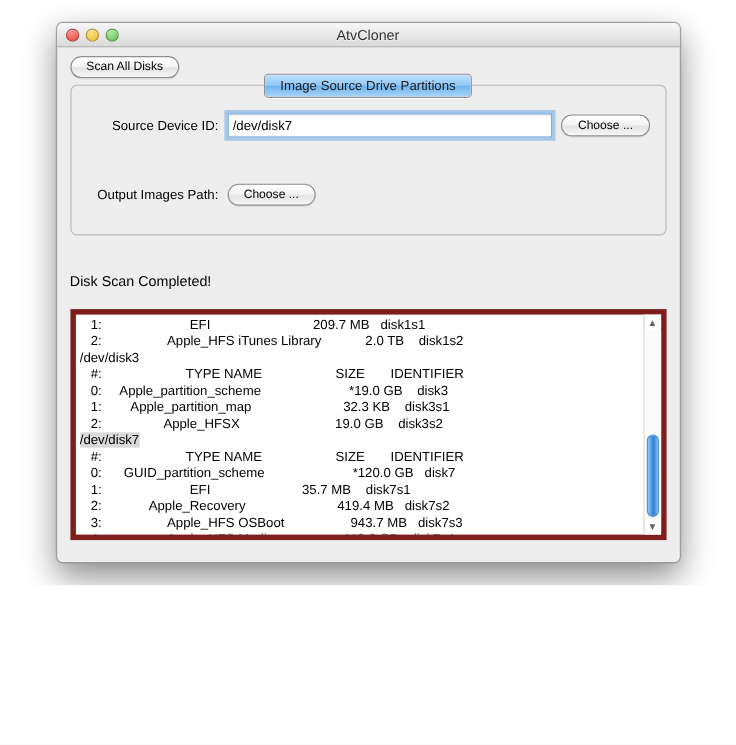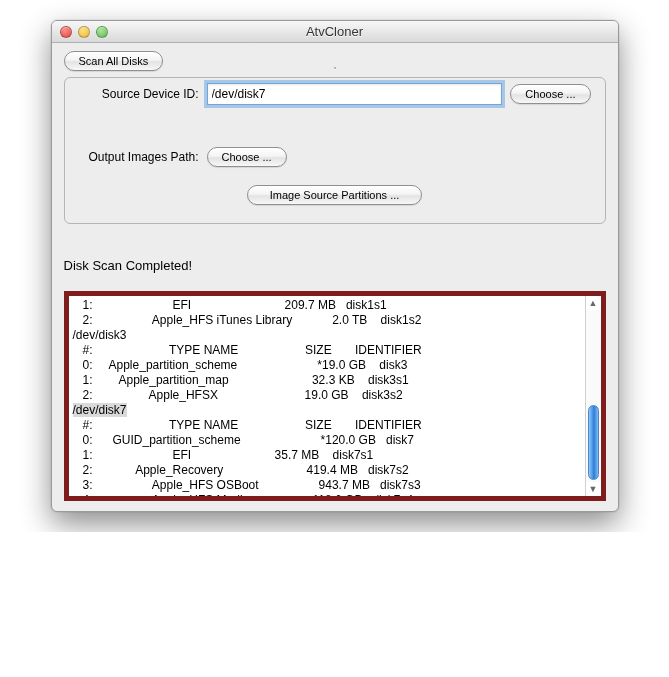--- a/index.html
+++ b/index.html
@@ -41,21 +41,21 @@
   .tl.close { background: radial-gradient(circle at 40% 35%, #ff8e86, #e0443e); }
   .tl.min   { background: radial-gradient(circle at 40% 35%, #ffe27a, #e6b43a); }
   .tl.zoom  { background: radial-gradient(circle at 40% 35%, #a8e69a, #5fb84e); }
   .title {
     position: absolute; left: 0; right: 0; text-align: center;
     font-size: 13px; color: #333;
     text-shadow: 0 1px 0 rgba(255,255,255,0.8);
     pointer-events: none;
   }
   .body {
-    padding: 8px 12px 10px 12px;
+    padding: 8px 12px 20px 12px;
   }
   .aqua-btn {
     display: inline-flex;
     align-items: center;
     justify-content: center;
     height: 20px;
     padding: 0 14px;
     font-size: 11px;
     color: #000;
     background: linear-gradient(to bottom, #ffffff 0%, #f4f4f4 45%, #e3e3e3 55%, #f7f7f7 100%);
@@ -198,39 +198,37 @@
     <div class="title">AtvCloner</div>
   </div>
 
   <div class="body">
 
     <div class="aqua-btn">Scan All Disks</div>
 
     <div class="groupbox">
       <div class="tabbar">
         <div class="tabseg">
+          <div class="tab active">Image Source Drive Partitions</div>
         </div>
       </div>
 
       <div class="form-row">
         <div class="form-label">Source Device ID:</div>
         <input class="text-input focus" value="/dev/disk7" style="">
         <div class="aqua-btn">Choose ...</div>
       </div>
 
       <div style="height:34px"></div>
 
       <div class="form-row">
         <div class="form-label">Output Images Path:</div>
         <div class="aqua-btn">Choose ...</div>
       </div>
 
-      <div class="action-center">
-        <div class="aqua-btn" style="padding:0 22px">Image Source Partitions ...</div>
-      </div>
     </div>
 
     <div class="status">Disk Scan Completed!</div>
 
     <div class="log-wrap">
       <div class="log" id="logbox">   1:                        EFI                            209.7 MB   disk1s1
    2:                  Apple_HFS iTunes Library            2.0 TB    disk1s2
 /dev/disk3
    #:                       TYPE NAME                    SIZE       IDENTIFIER
    0:     Apple_partition_scheme                        *19.0 GB    disk3

